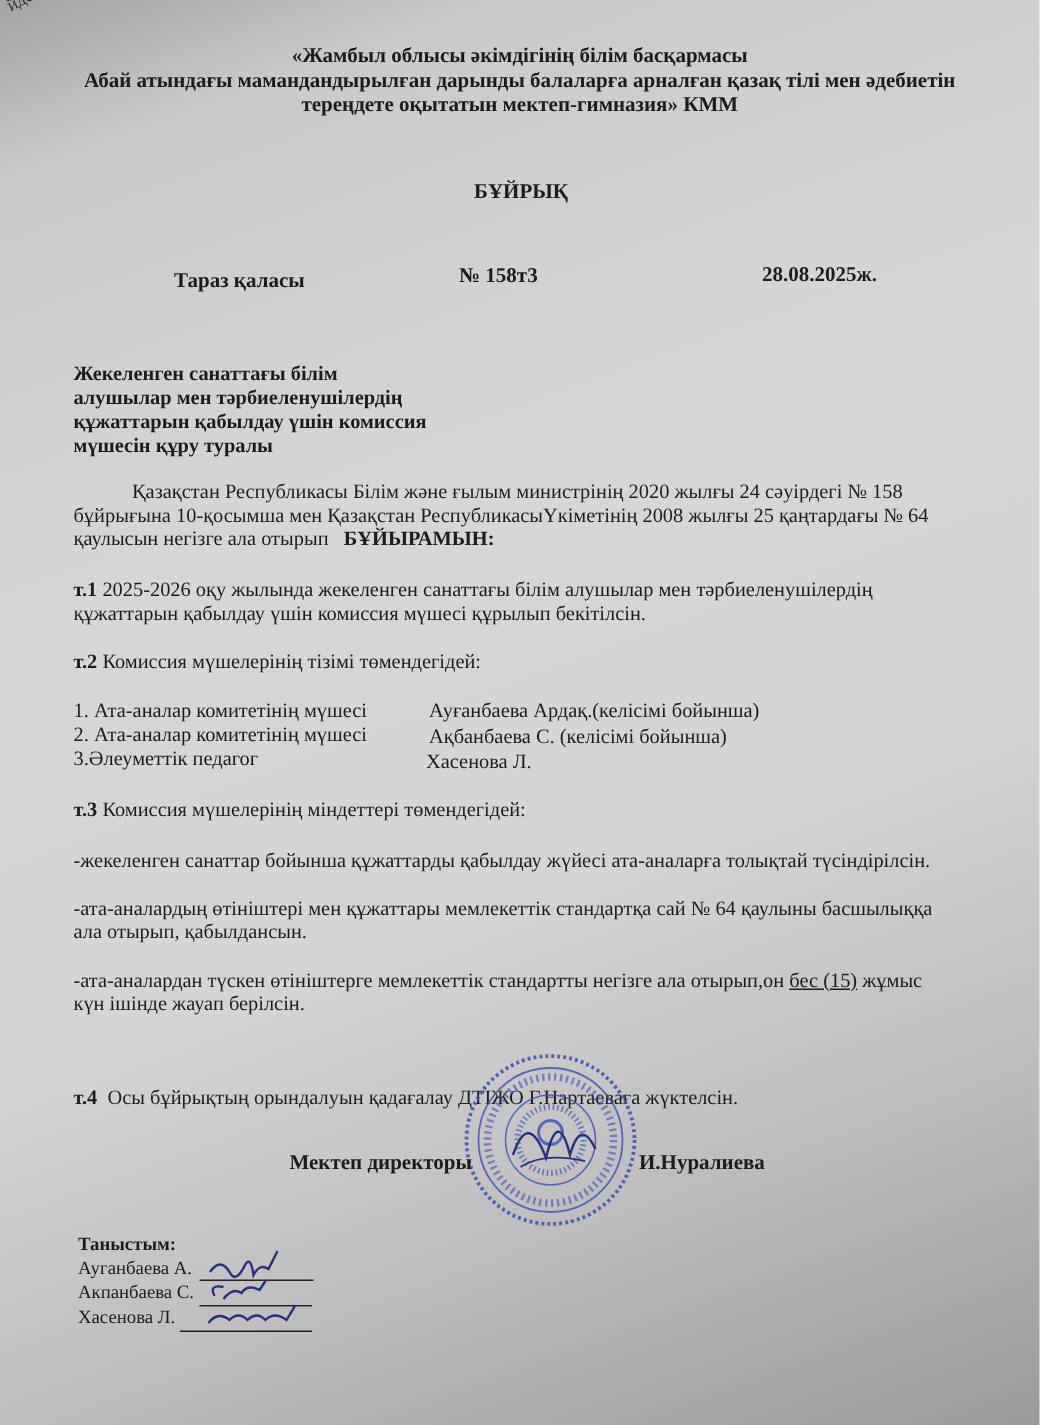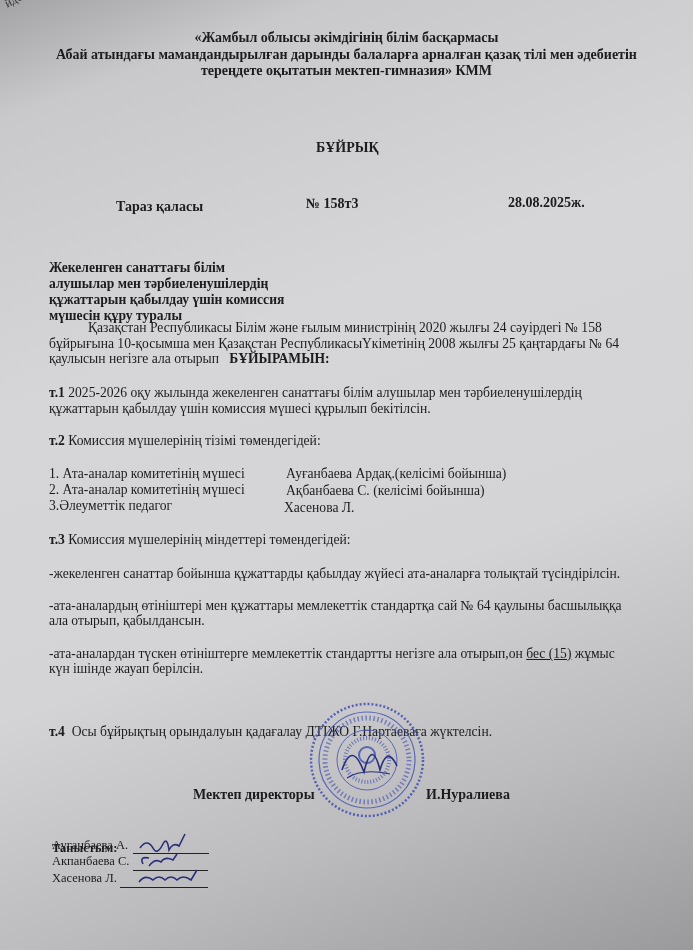--- a/index.html
+++ b/index.html
@@ -4,21 +4,21 @@
 <style>
   html, body { margin:0; padding:0; }
   body {
     width:693px; height:950px; overflow:hidden; position:relative;
     background: linear-gradient(160deg, #a3a3a5 0%, #c9c9cb 10%, #d6d6d8 35%, #d4d4d6 60%, #bcbcbe 80%, #9a9a9c 100%);
     font-family: "Liberation Serif", "DejaVu Serif", serif;
     color:#1c1c1e;
   }
   .page { position:absolute; inset:0; }
   .abs { position:absolute; white-space:nowrap; }
-  .b { font-weight:bold;margin-top:19px; }
+  .b { font-weight:bold; }
   .corner { left:2px; top:-2px; font-size:12px; color:#333; transform:rotate(-28deg); transform-origin:left top; }
   .hdr { left:0; width:693px; text-align:center; font-size:14px; font-weight:bold; }
   .body-text { font-size:13.6px; line-height:15px; }
   .u { text-decoration:underline;font-family:Liberation Serif, serif; }
   .stamp {
     position:absolute; left:302px; top:700px; width:130px; height:120px;
   }
   .sig { position:absolute; }
   .line { position:absolute; height:1px; background:#222; }
 </style>

